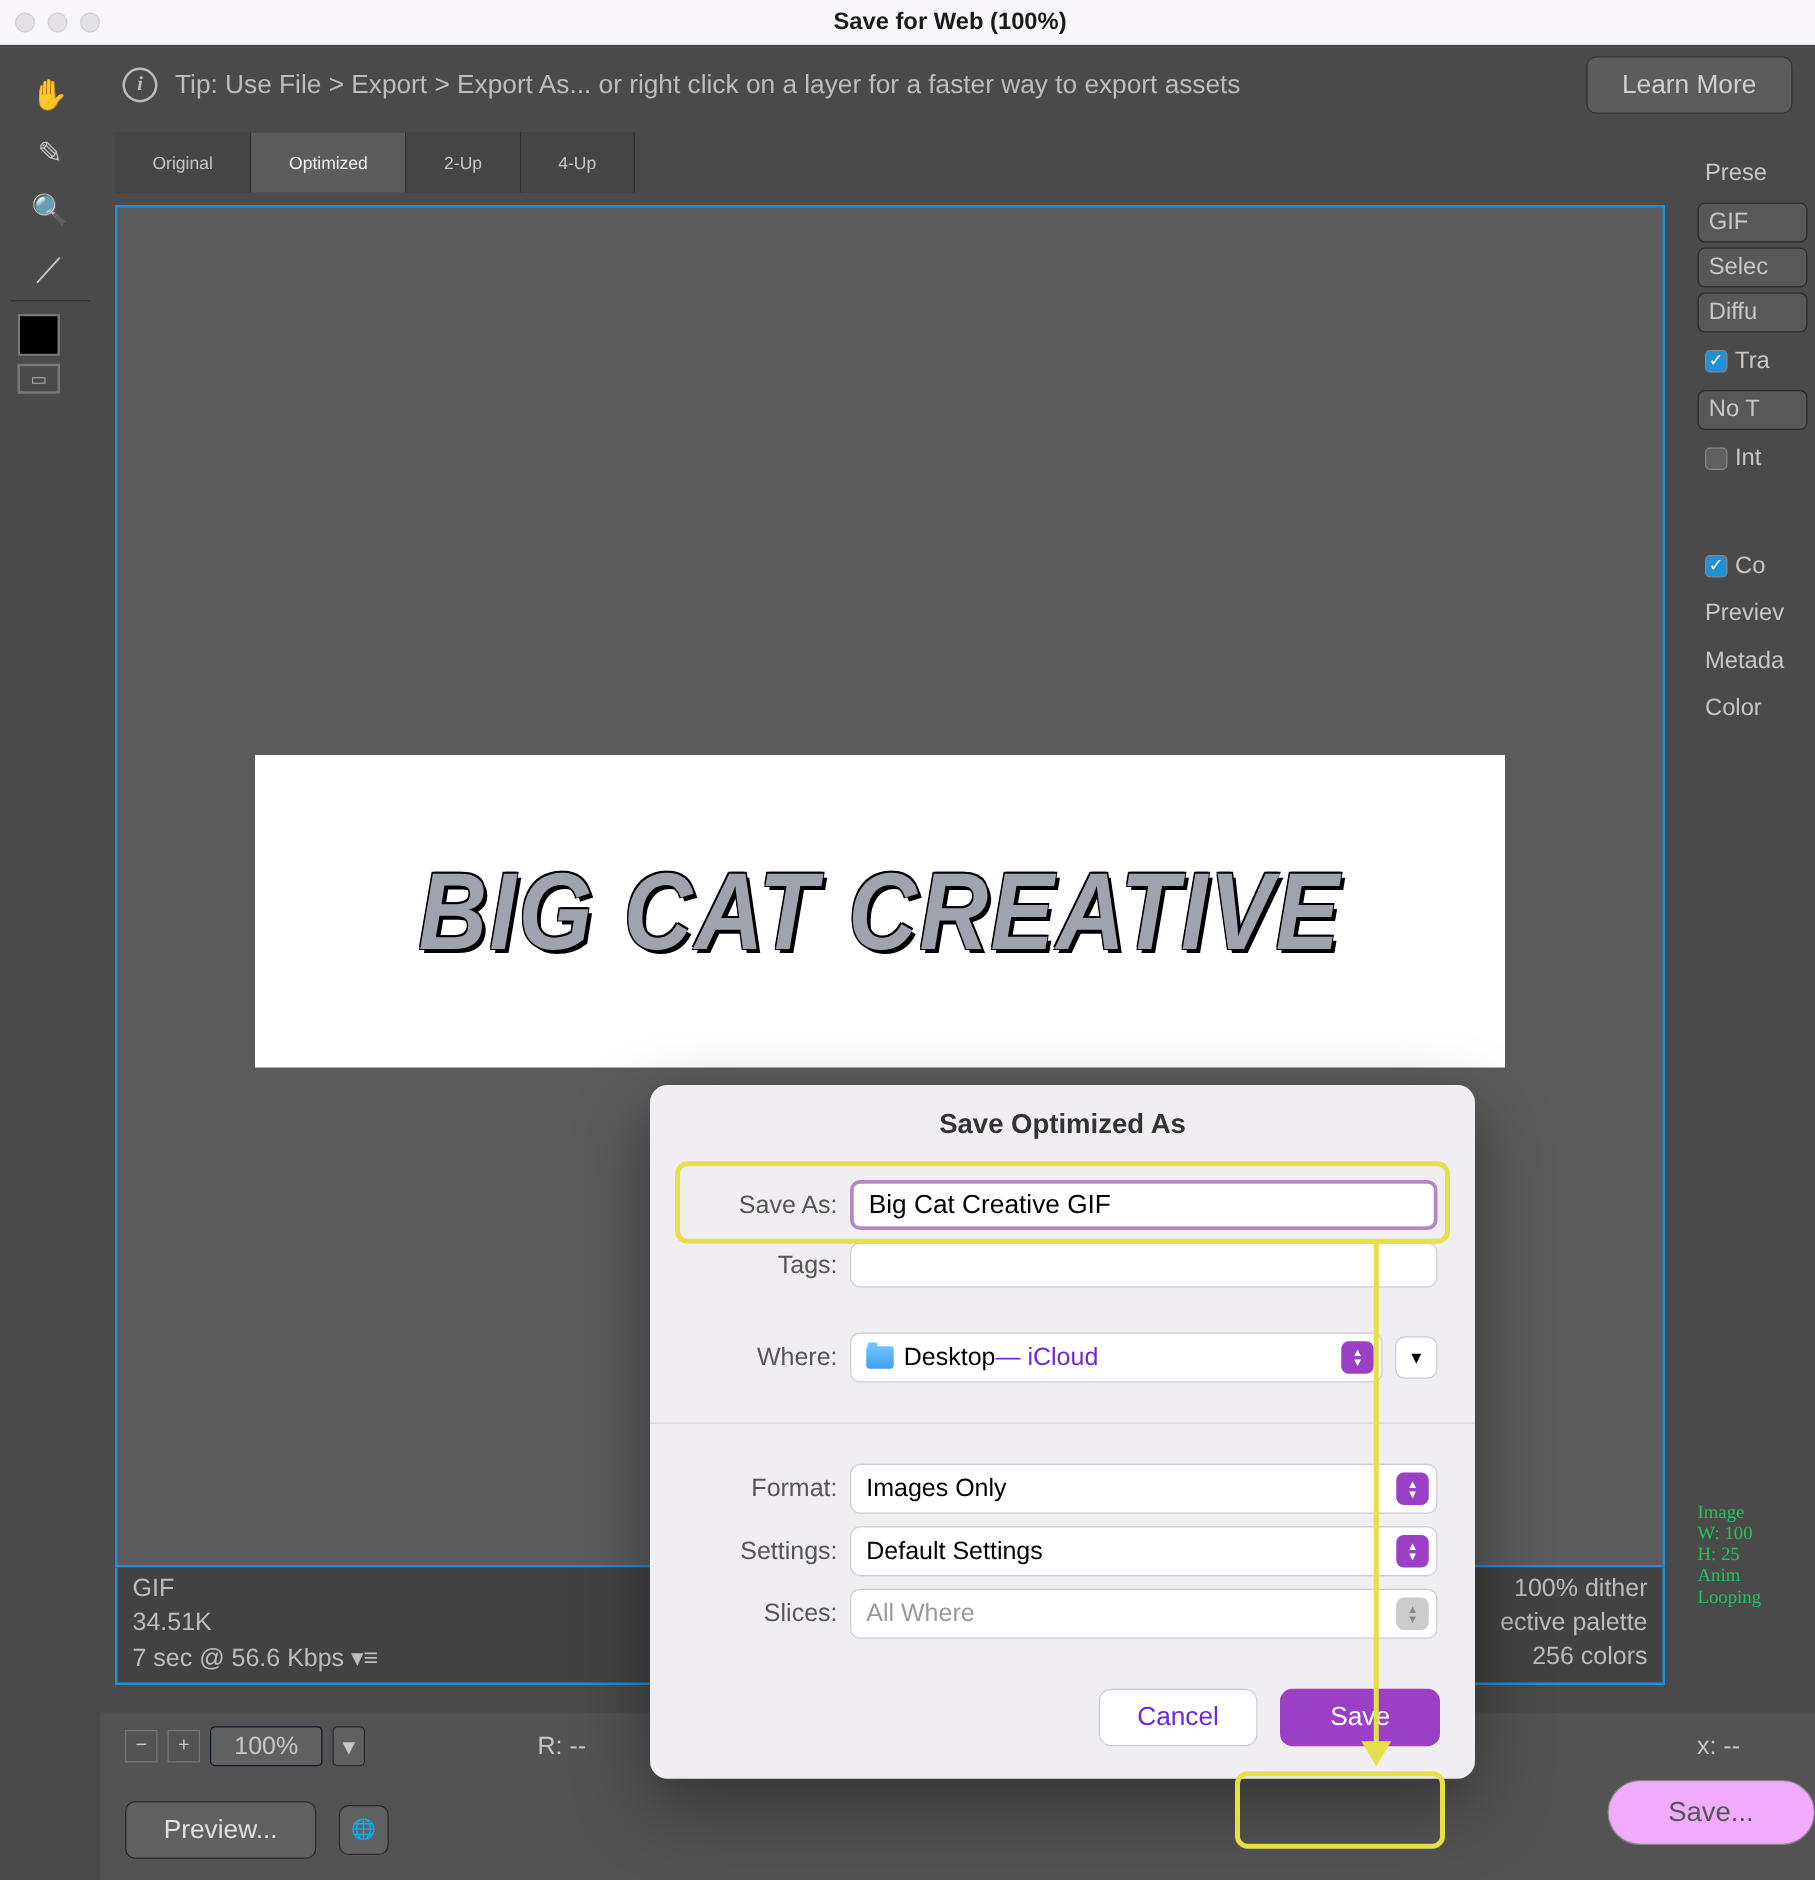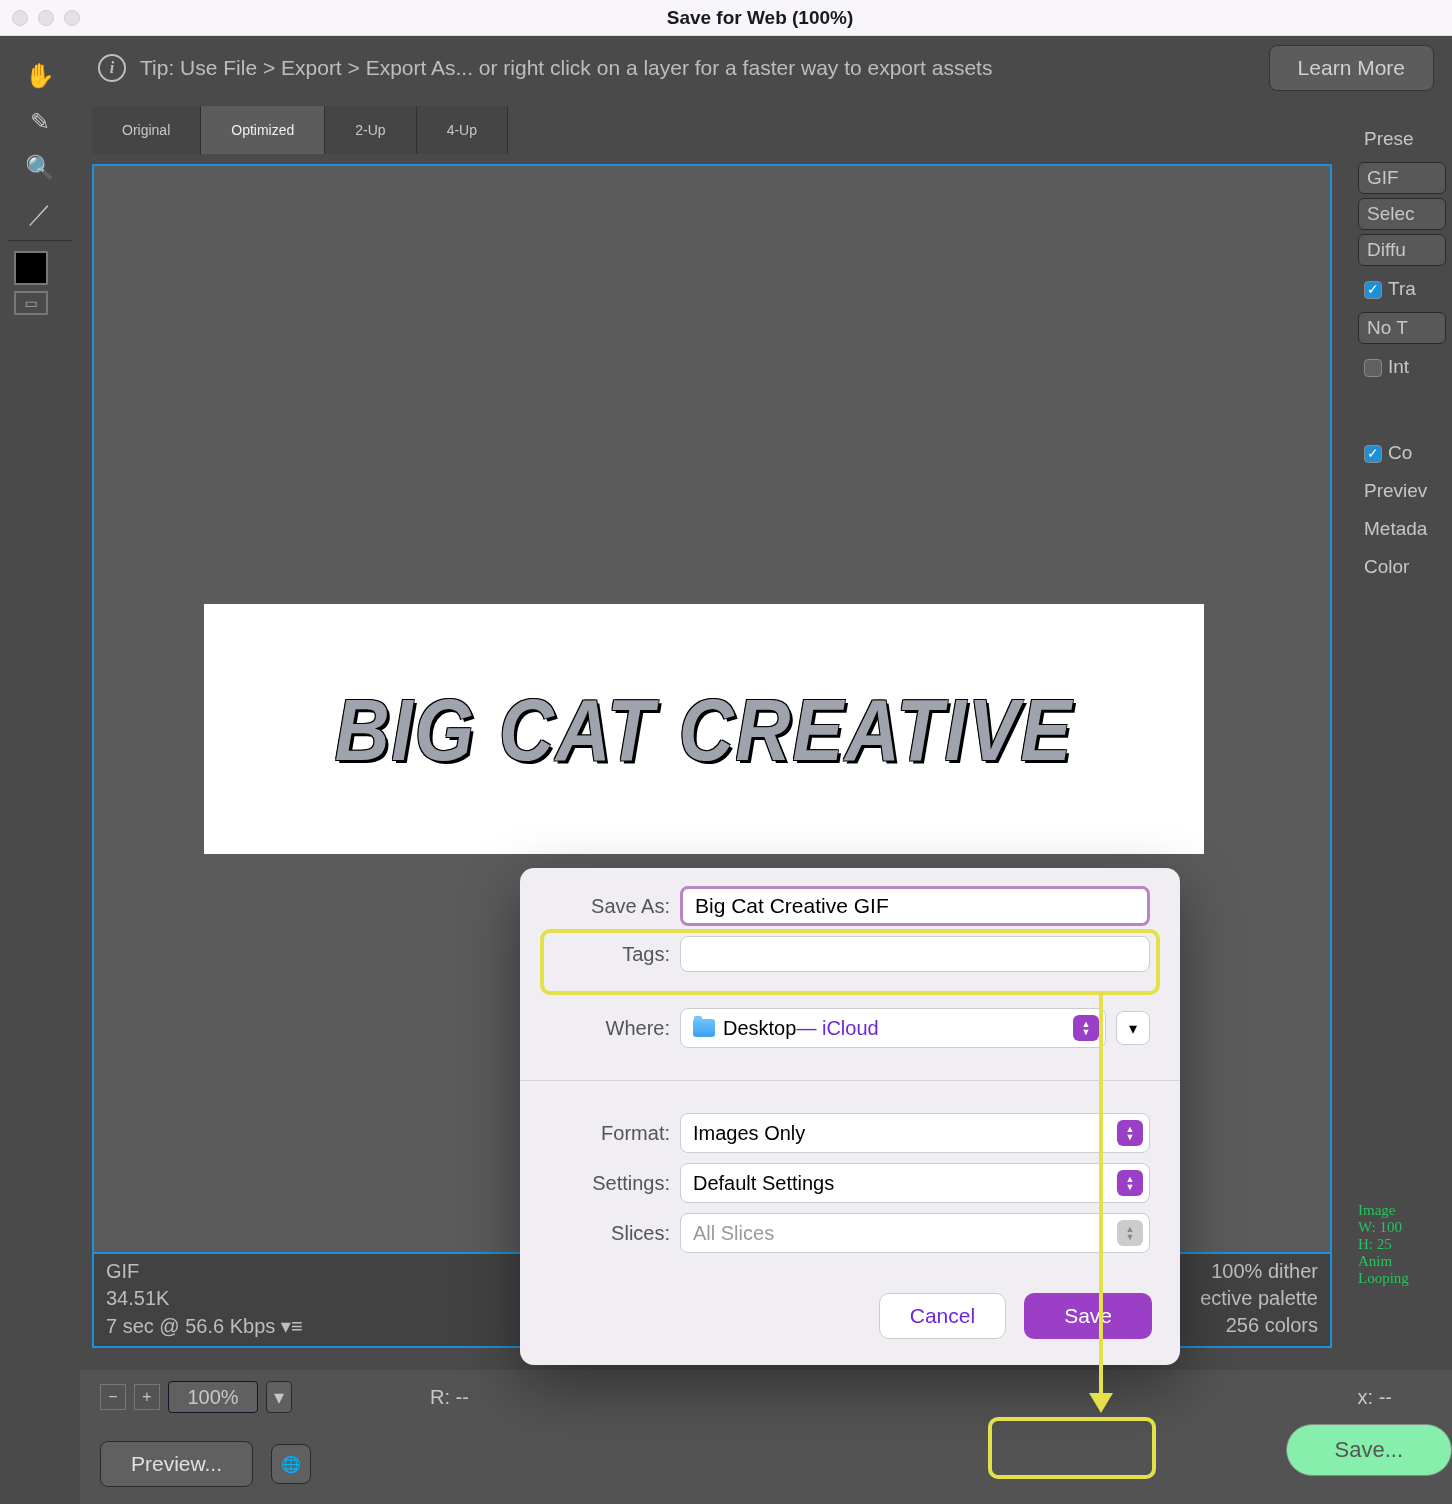--- a/index.html
+++ b/index.html
@@ -52,21 +52,21 @@
 
 .bottom-bar { position: absolute; left: 80px; right: 0; bottom: 80px; height: 54px; background: #535353; display: flex; align-items: center; padding: 0 20px; gap: 18px; color: #c7c7c7; font-size: 20px; }
 .zoom-box { display:flex; align-items:center; gap:8px;}
 .zoom-stepper { width:26px; height:26px; border:1px solid #777; display:flex; align-items:center; justify-content:center; font-size:16px;}
 .zoom-field { width:90px; height:32px; border:1px solid #0f172a; background:#606060; display:flex; align-items:center; justify-content:center; border-radius:4px;}
 .dropdown-caret { width:26px; height:32px; border:1px solid #2a2a2a; background:#606060; display:flex; align-items:center; justify-content:center; border-radius:4px;}
 
 
 .footer-bar { position: absolute; left: 80px; right: 0; bottom: 0; height: 80px; background: #535353; display: flex; align-items: center; padding: 0 20px; gap: 18px; }
 .preview-btn { background: #606060; border:1px solid #2a2a2a; border-radius:8px; padding:10px 30px; color:#e0e0e0; font-size:21px;}
-.save-btn-big { position:absolute; right:0; bottom:28px; background:#86efac; border-radius:40px; padding:12px 48px; color:#555; font-size:22px; border:1px solid #888;}
+.save-btn-big { position:absolute; right:0; bottom:28px; background:#f0abfc; border-radius:40px; padding:12px 48px; color:#555; font-size:22px; border:1px solid #888;}
 
 
 .modal { position: absolute; left: 520px; top: 868px; width: 660px; background: #f0edf3; border-radius: 14px; box-shadow: 0 20px 60px rgba(0,0,0,0.4); z-index: 100; overflow: hidden; }
 .modal-title { text-align: center; font-size: 22px; color: #333; font-weight: 600; padding: 18px 0 14px; }
 .modal-section { padding: 8px 20px; }
 .modal-row { display: flex; align-items: center; gap: 10px; margin: 10px 10px; }
 .modal-label { width: 120px; text-align: right; color: #555; font-size: 20px; }
 .modal-input { flex: 1; height: 40px; border: 3px solid #b986c4; border-radius: 8px; padding: 0 12px; font-size: 21px; background: #fff; outline:none; }
 .modal-tags-input { flex:1; height:36px; border-radius:8px; border:1px solid #ccc; background:#fff;}
 .modal-select { flex: 1; height: 40px; border: 1px solid #ccc; border-radius: 8px; background: #fff; display: flex; align-items: center; padding: 0 12px; font-size: 20px; position: relative; }
@@ -181,20 +181,21 @@
 
   <div class="footer-bar">
     <button class="preview-btn">Preview...</button>
     <div style="width:40px; height:40px; border:1px solid #2a2a2a; background:#606060; border-radius:8px; display:flex; align-items:center; justify-content:center;">🌐</div>
     <button class="save-btn-big">Save...</button>
   </div>
 
 </div>
 
 <div class="modal">
+  <div class="modal-title">Save Optimized As</div>
 
   <div class="modal-section">
     <div class="modal-row">
       <div class="modal-label">Save As:</div>
       <input class="modal-input" value="Big Cat Creative GIF" style="">
     </div>
     <div class="modal-row">
       <div class="modal-label">Tags:</div>
       <div class="modal-tags-input"></div>
     </div>
@@ -224,21 +225,21 @@
     <div class="modal-row">
       <div class="modal-label">Settings:</div>
       <div class="modal-select">
         <span>Default Settings</span>
         <div class="select-arrows">▲<br>▼</div>
       </div>
     </div>
     <div class="modal-row">
       <div class="modal-label">Slices:</div>
       <div class="modal-select" style="color:#9a9a9a;">
-        <span>All Slices</span>
+        <span>All Where</span>
         <div class="select-arrows disabled">▲<br>▼</div>
       </div>
     </div>
   </div>
 
   <div class="modal-footer">
     <button class="btn-cancel">Cancel</button>
     <button class="btn-save">Save</button>
   </div>
 </div>

